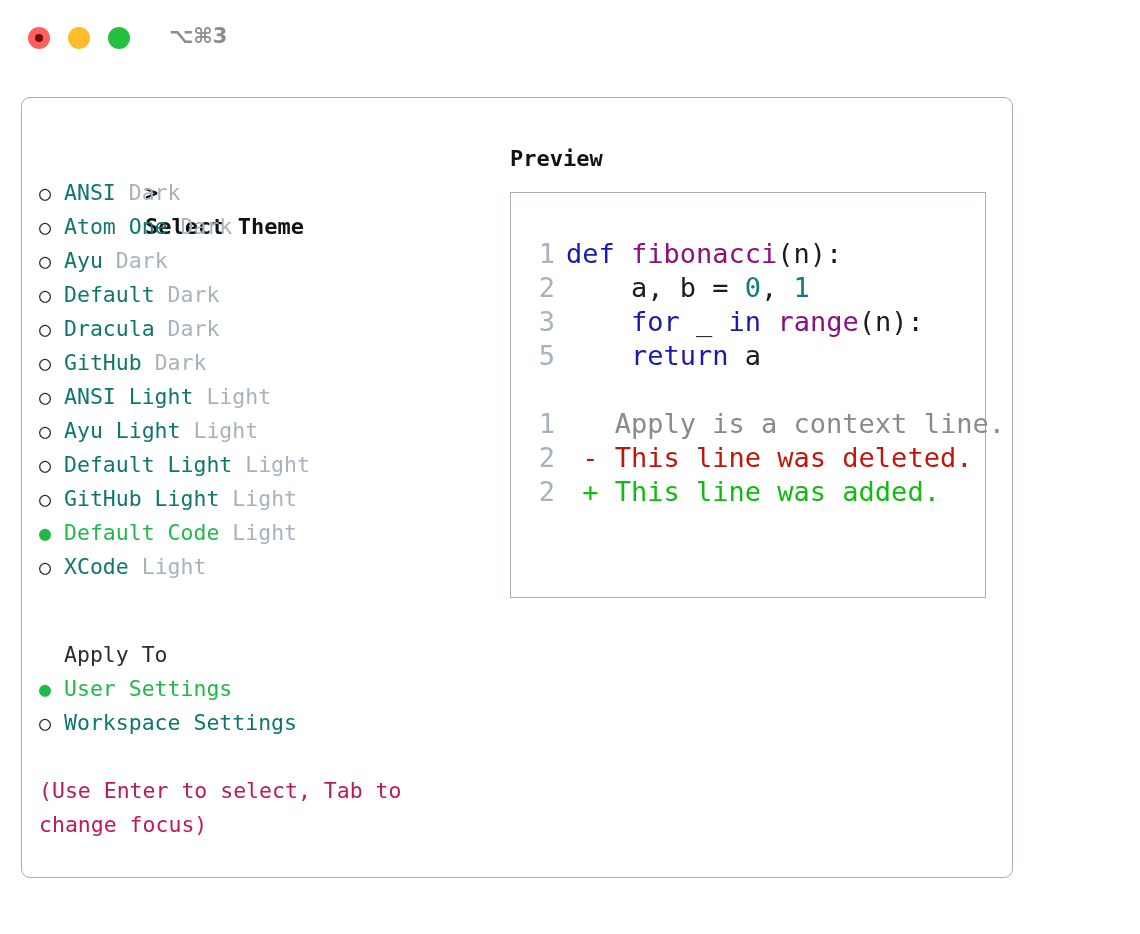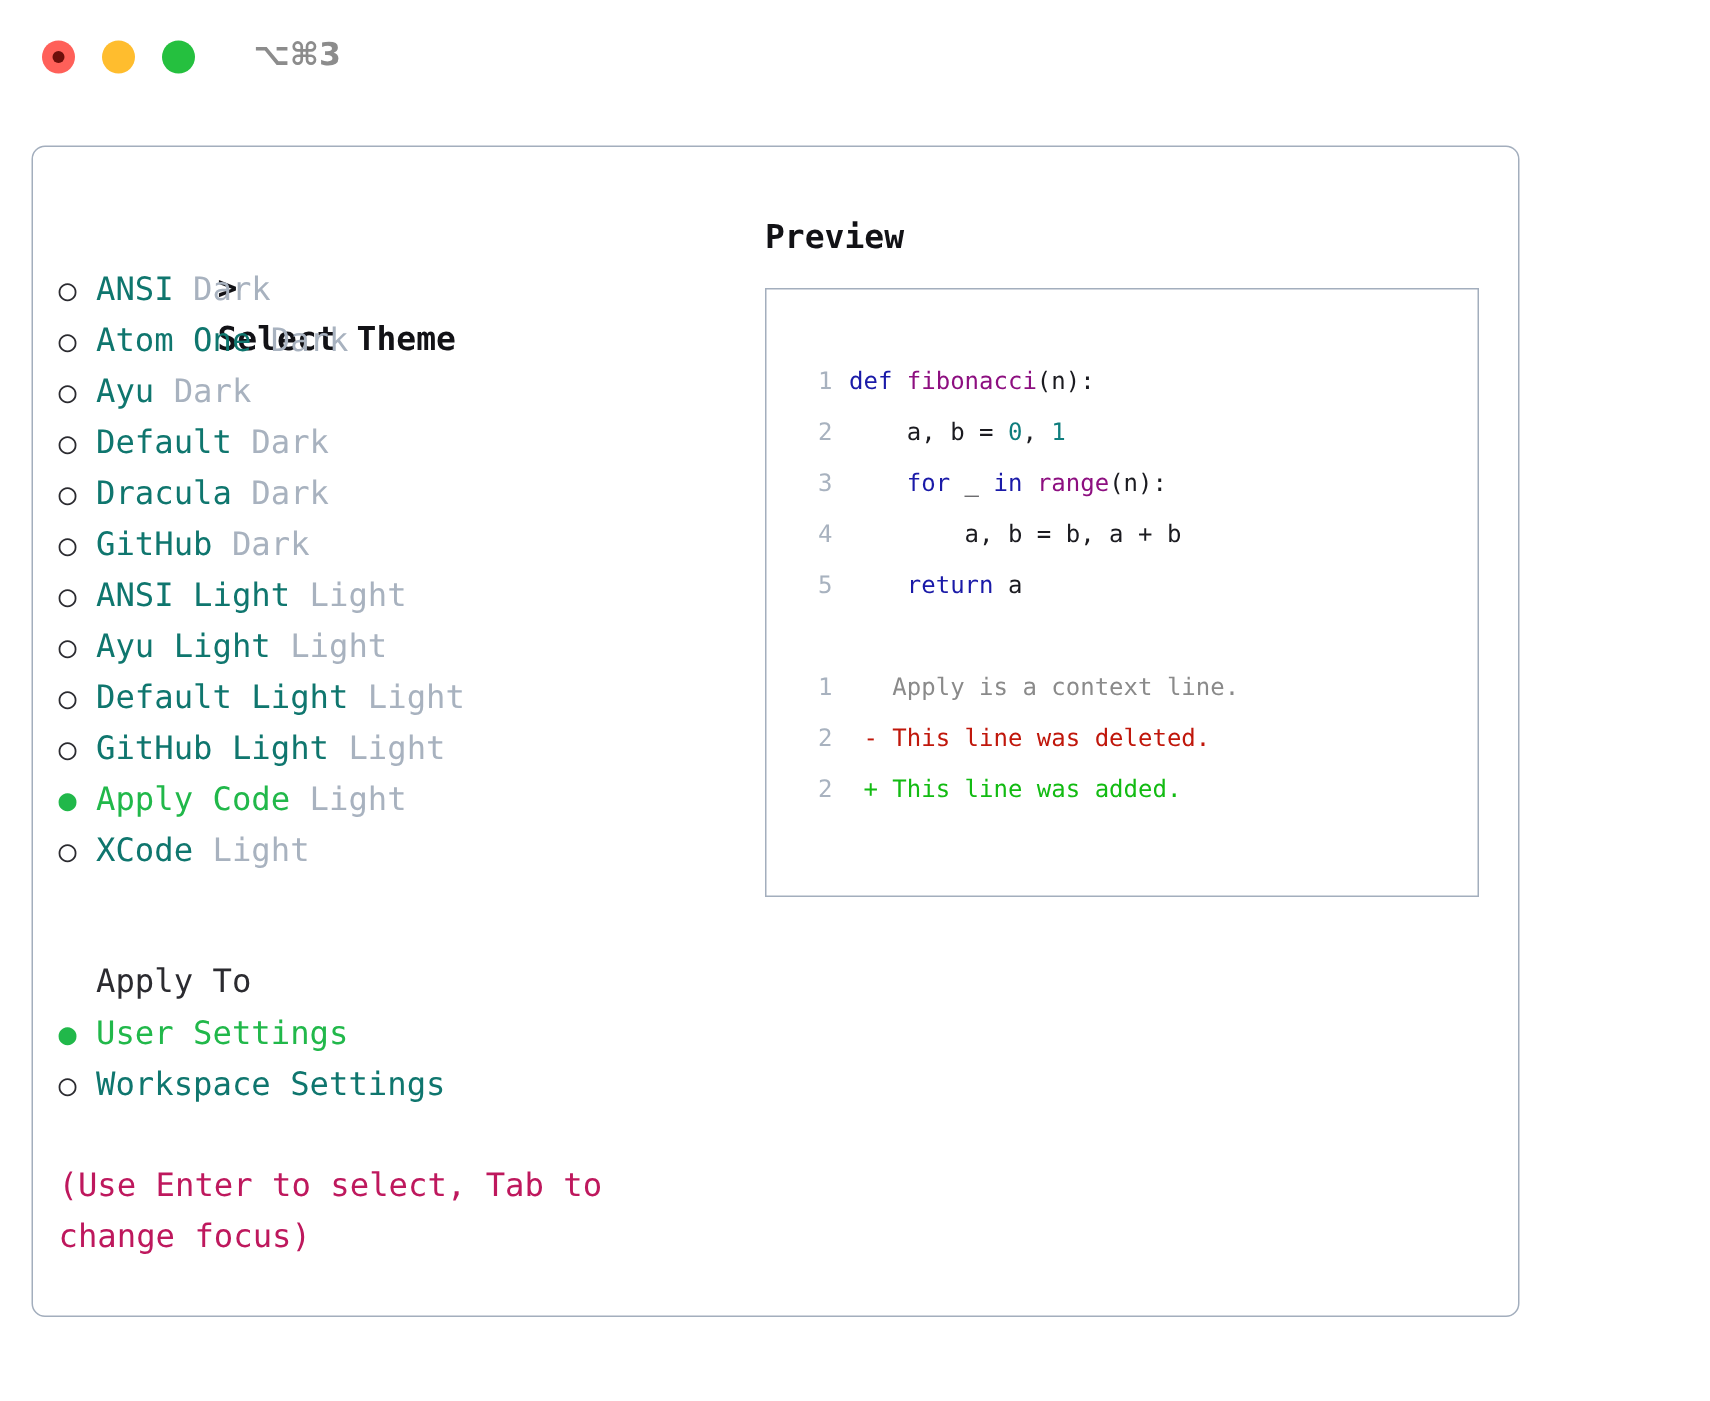--- a/index.html
+++ b/index.html
@@ -154,21 +154,21 @@
     width: 476px;
     height: 406px;
     border: 1.6px solid #a3aebd;
     box-sizing: border-box;
     background: #ffffff;
     padding: 44px 0 0 18px;
   }
 
   .code-line {
     white-space: pre;
-    font-size: 16px;
+    font-size: 27px;
     line-height: 34px;
     height: 34px;
   }
   .ln {
     display: inline-block;
     width: 26px;
     text-align: right;
     color: #a8b2bf;
     margin-right: 11px;
   }
@@ -208,42 +208,41 @@
           <div class="opt-row"><span class="bullet off">○</span><span class="opt-name">ANSI</span><span> </span><span class="opt-kind">Dark</span></div>
           <div class="opt-row"><span class="bullet off">○</span><span class="opt-name">Atom One</span><span> </span><span class="opt-kind">Dark</span></div>
           <div class="opt-row"><span class="bullet off">○</span><span class="opt-name">Ayu</span><span> </span><span class="opt-kind">Dark</span></div>
           <div class="opt-row"><span class="bullet off">○</span><span class="opt-name">Default</span><span> </span><span class="opt-kind">Dark</span></div>
           <div class="opt-row"><span class="bullet off">○</span><span class="opt-name">Dracula</span><span> </span><span class="opt-kind">Dark</span></div>
           <div class="opt-row"><span class="bullet off">○</span><span class="opt-name">GitHub</span><span> </span><span class="opt-kind">Dark</span></div>
           <div class="opt-row"><span class="bullet off">○</span><span class="opt-name">ANSI Light</span><span> </span><span class="opt-kind">Light</span></div>
           <div class="opt-row"><span class="bullet off">○</span><span class="opt-name">Ayu Light</span><span> </span><span class="opt-kind">Light</span></div>
           <div class="opt-row"><span class="bullet off">○</span><span class="opt-name">Default Light</span><span> </span><span class="opt-kind">Light</span></div>
           <div class="opt-row"><span class="bullet off">○</span><span class="opt-name">GitHub Light</span><span> </span><span class="opt-kind">Light</span></div>
-          <div class="opt-row"><span class="bullet on">●</span><span class="opt-name sel">Apply Code</span><span> </span><span class="opt-kind">Light</span></div>
+          <div class="opt-row"><span class="bullet on">●</span><span class="opt-name sel">Default Code</span><span> </span><span class="opt-kind">Light</span></div>
           <div class="opt-row"><span class="bullet off">○</span><span class="opt-name">XCode</span><span> </span><span class="opt-kind">Light</span></div>
         </div>
 
       <div id="apply-header">Apply To</div>
 
       <div id="apply-list">
           <div class="opt-row"><span class="bullet on">●</span><span class="opt-name sel">User Settings</span></div>
           <div class="opt-row"><span class="bullet off">○</span><span class="opt-name">Workspace Settings</span></div>
         </div>
 
       <div id="hint">(Use Enter to select, Tab to change focus)</div>
     </div>
 
     <div id="right-col">
       <div id="preview-title">Preview</div>
       <div id="preview-box">
         <div id="code-block">
             <div class="code-line"><span class="ln">1</span><span class="kw">def </span><span class="fn">fibonacci</span><span class="plain">(n):</span></div>
             <div class="code-line"><span class="ln">2</span><span class="plain">    a, b = </span><span class="num">0</span><span class="plain">, </span><span class="num">1</span></div>
             <div class="code-line"><span class="ln">3</span><span class="plain">    </span><span class="kw">for</span><span class="plain"> _ </span><span class="kw">in</span><span class="plain"> </span><span class="fn">range</span><span class="plain">(n):</span></div>
-            <div class="code-line"><span class="ln">4</span><span class="plain">        a, b = b, a + b</span></div>
             <div class="code-line"><span class="ln">5</span><span class="plain">    </span><span class="kw">return</span><span class="plain"> a</span></div>
           </div>
         <div class="gap"></div>
         <div id="diff-block">
             <div class="code-line"><span class="ln">1</span><span class="ctx">   </span><span class="ctx">Apply is a context line.</span></div>
             <div class="code-line"><span class="ln">2</span><span class="del"> - </span><span class="del">This line was deleted.</span></div>
             <div class="code-line"><span class="ln">2</span><span class="add"> + </span><span class="add">This line was added.</span></div>
           </div>
       </div>
     </div>

